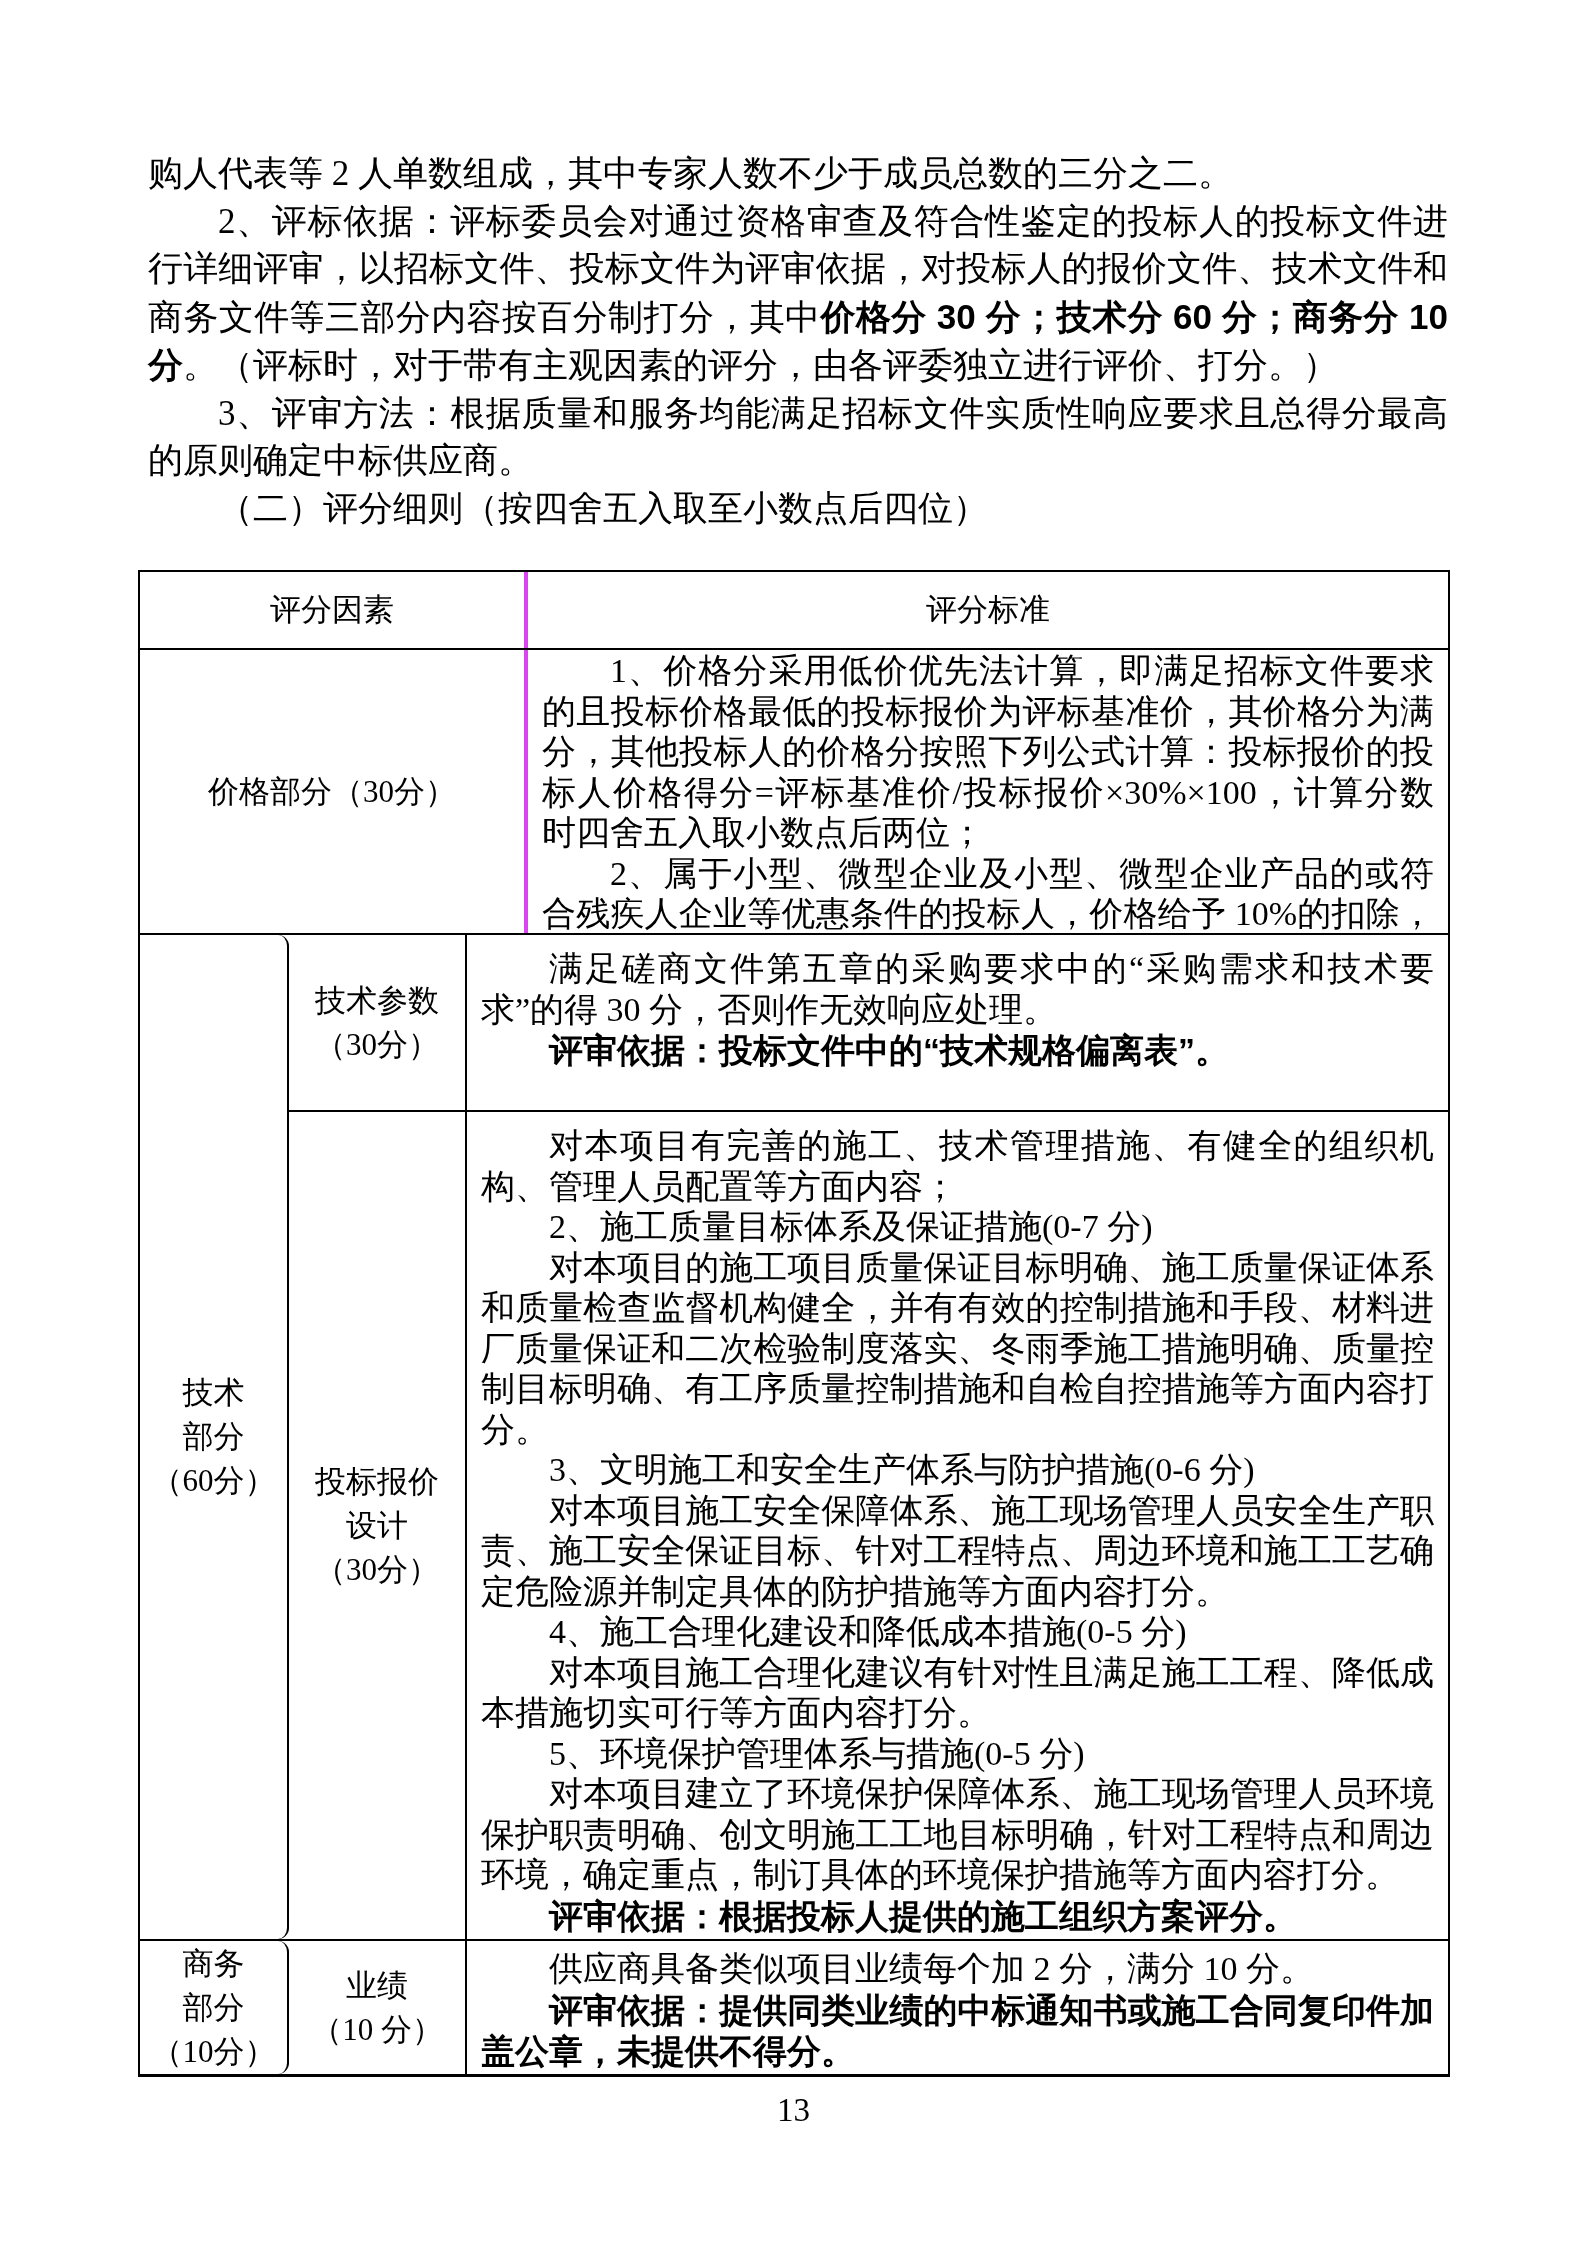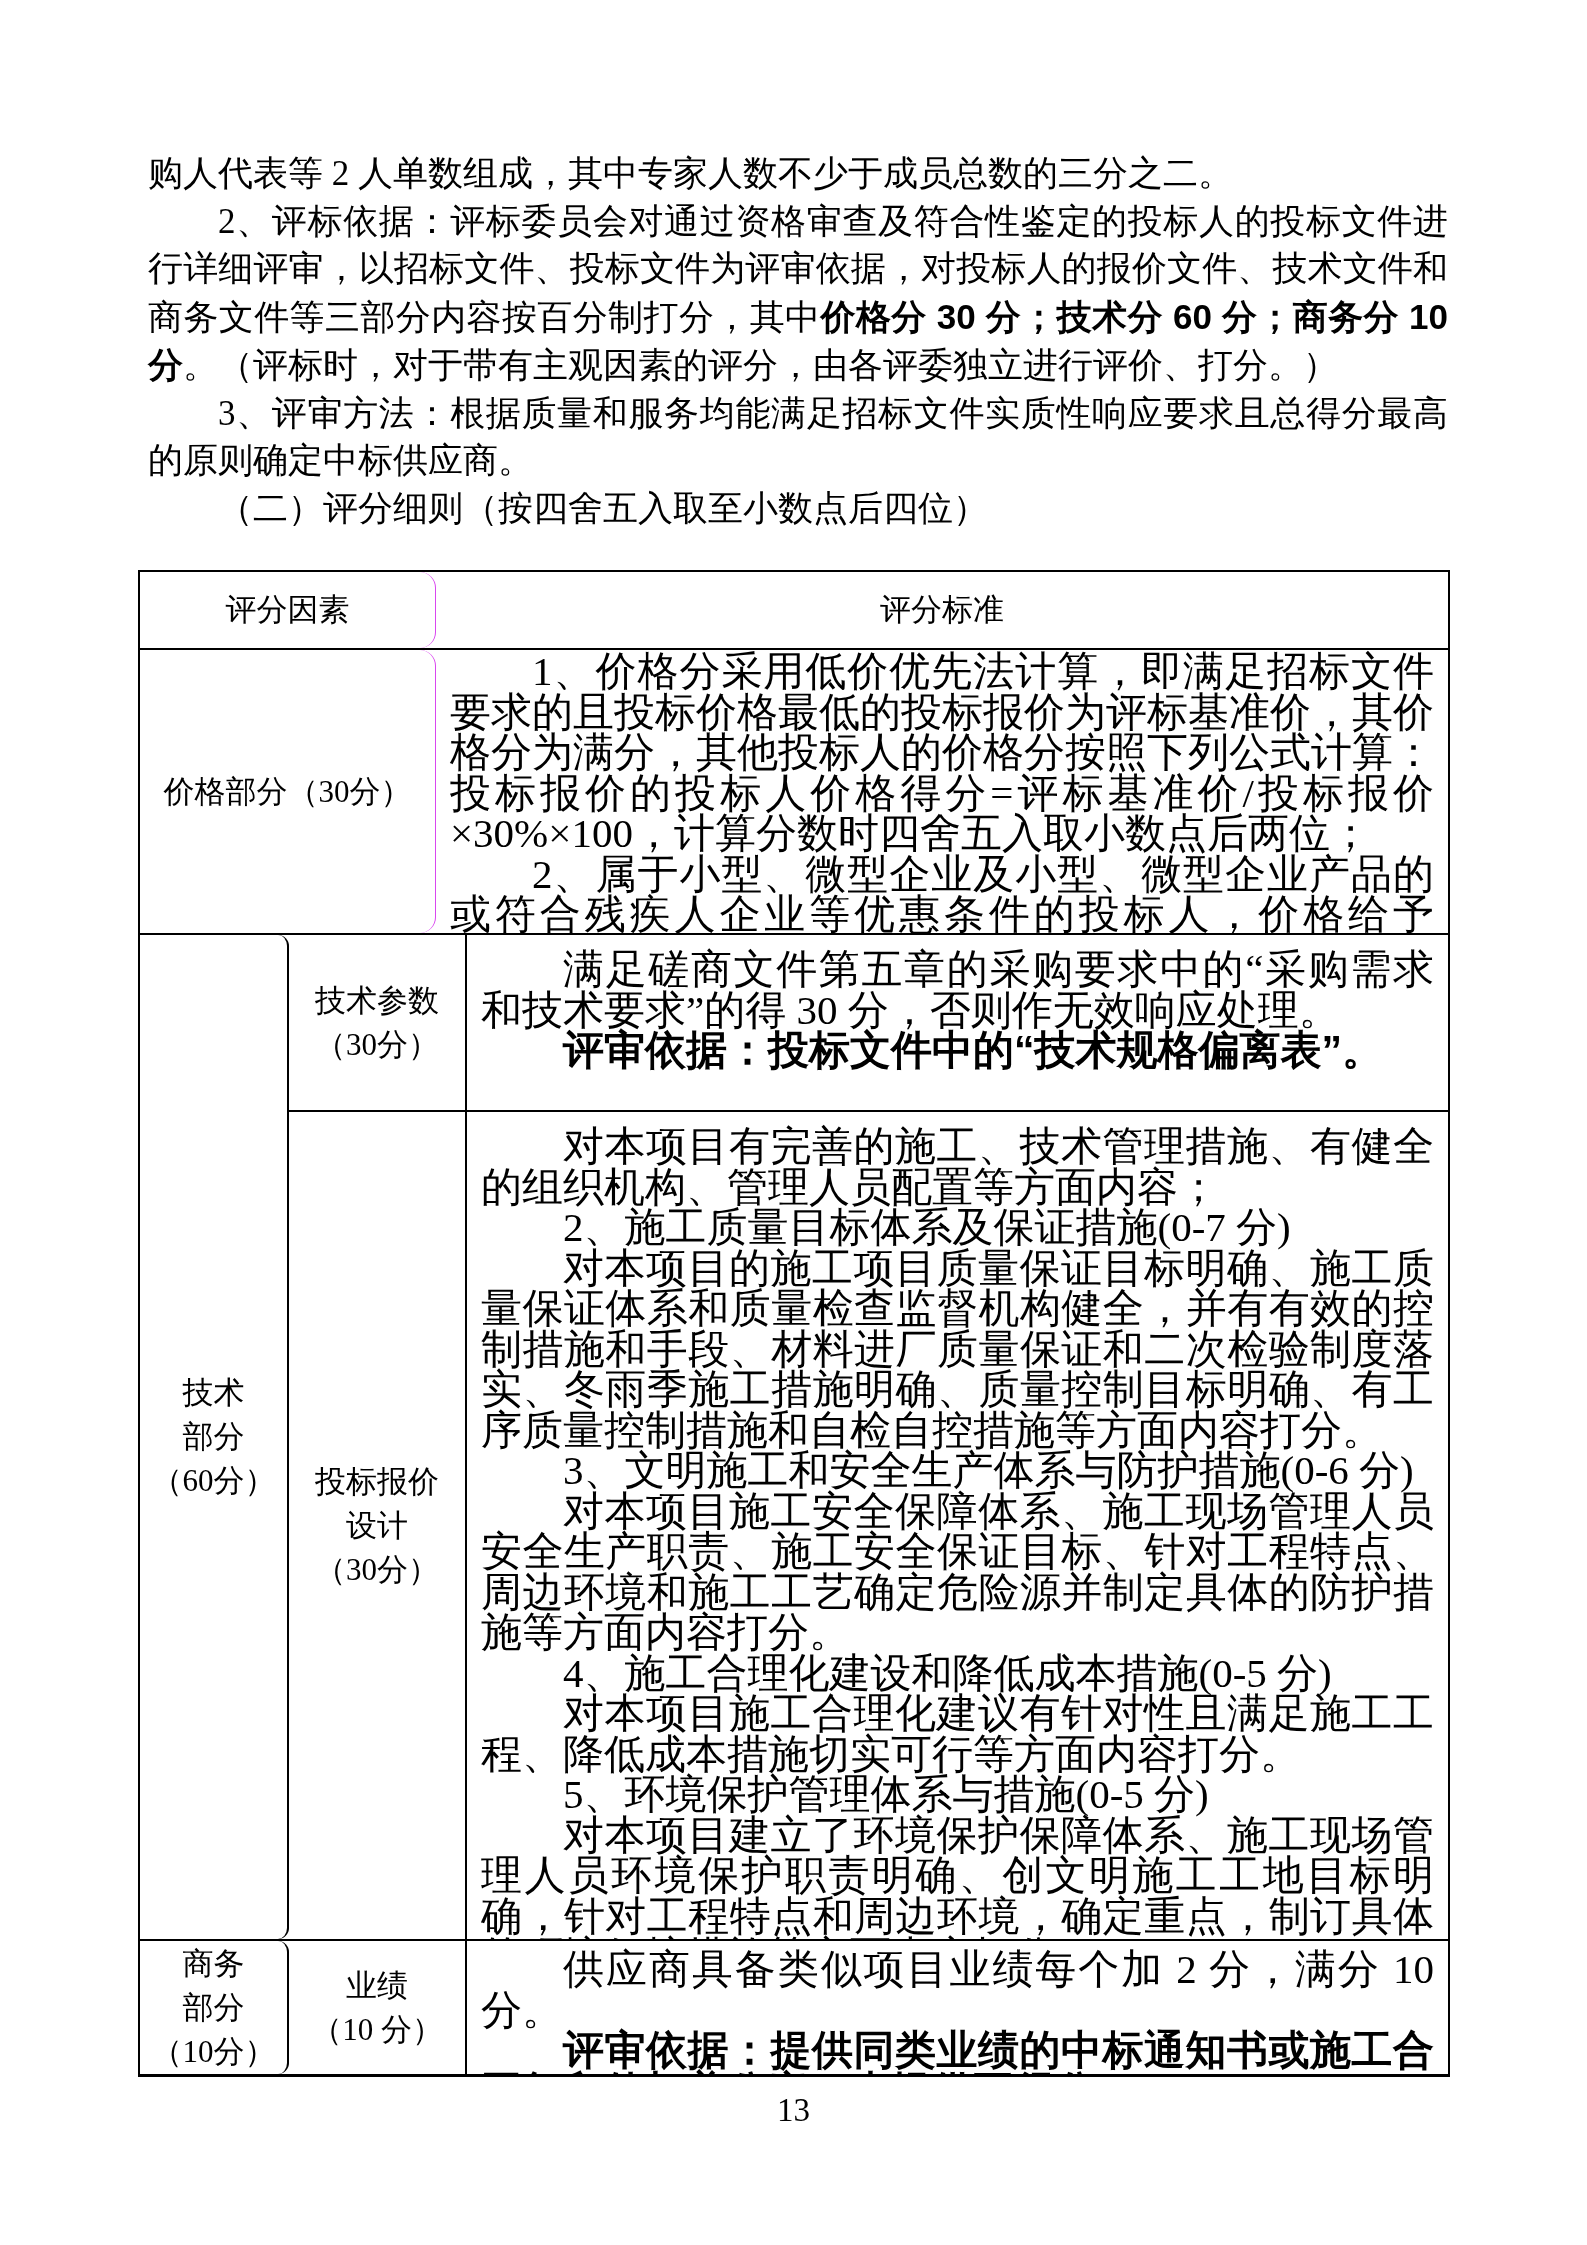--- a/index.html
+++ b/index.html
@@ -34,35 +34,35 @@
     left:138px;
     top:570px;
     width:1312px;
     border:2px solid #000;
     border-bottom-width:3px;
     box-sizing:border-box;
   }
   .tr{display:flex;box-sizing:border-box;}
   .tr + .tr{border-top:2px solid #000;}
   .cell{box-sizing:border-box;}
-  .col-ab{width:296px;border-right:1px solid #d946ef;flex:none;border-radius:16px;}
+  .col-ab{width:388px;border-right:4px solid #d946ef;flex:none;}
   .col-a{width:149px;border-right:2px solid #000;flex:none;border-radius:11px;}
   .col-b{width:178px;border-right:2px solid #000;flex:none;}
   .col-c{flex:1;min-width:0;}
   .label-cell{
     display:flex;
     flex-direction:column;
     align-items:center;
     justify-content:center;
     text-align:center;
     font-size:31px;
     line-height:44px;
   }
   .text-cell{
-    font-size:41px;
+    font-size:34px;
     line-height:40.5px;
     text-align:justify;
     padding:8px 14px 0 14px;
     overflow:hidden;
   }
   .row-header{height:76px;}
   .row-price{height:285px;}
   .row-price .text-cell{padding-top:1px;}
   .row-biz{height:135px;}
   .tech-right{flex:1;min-width:0;display:flex;flex-direction:column;}

